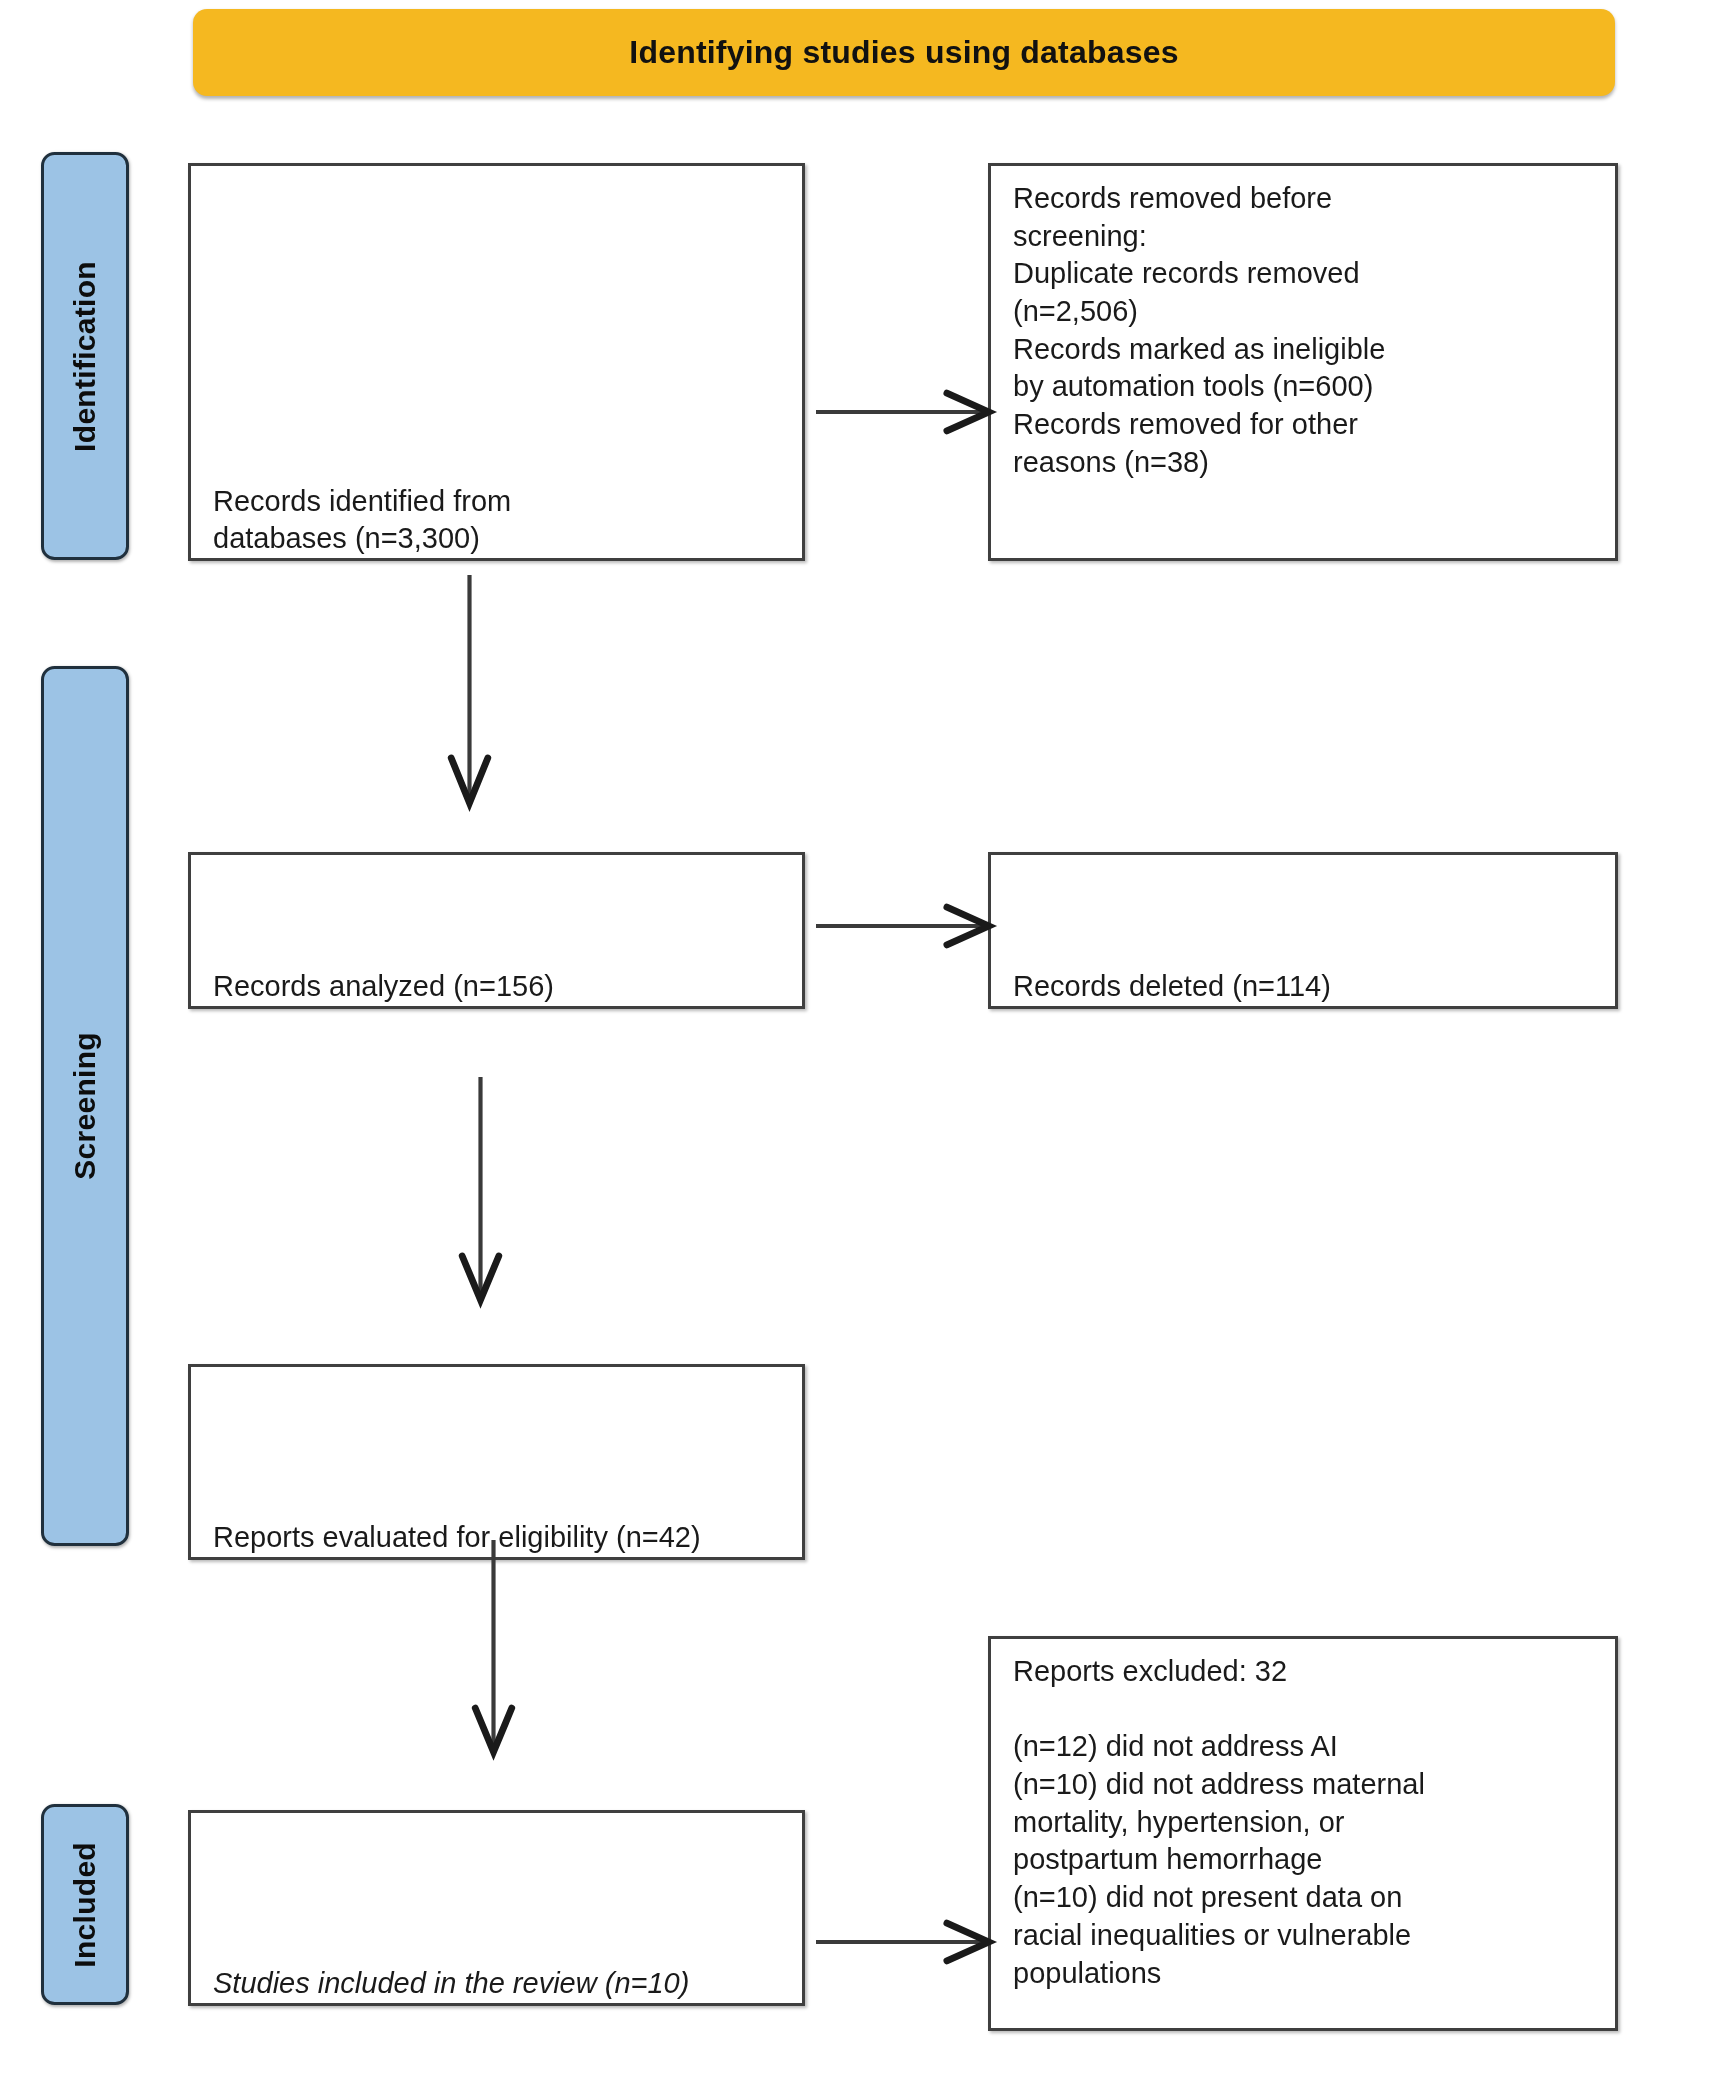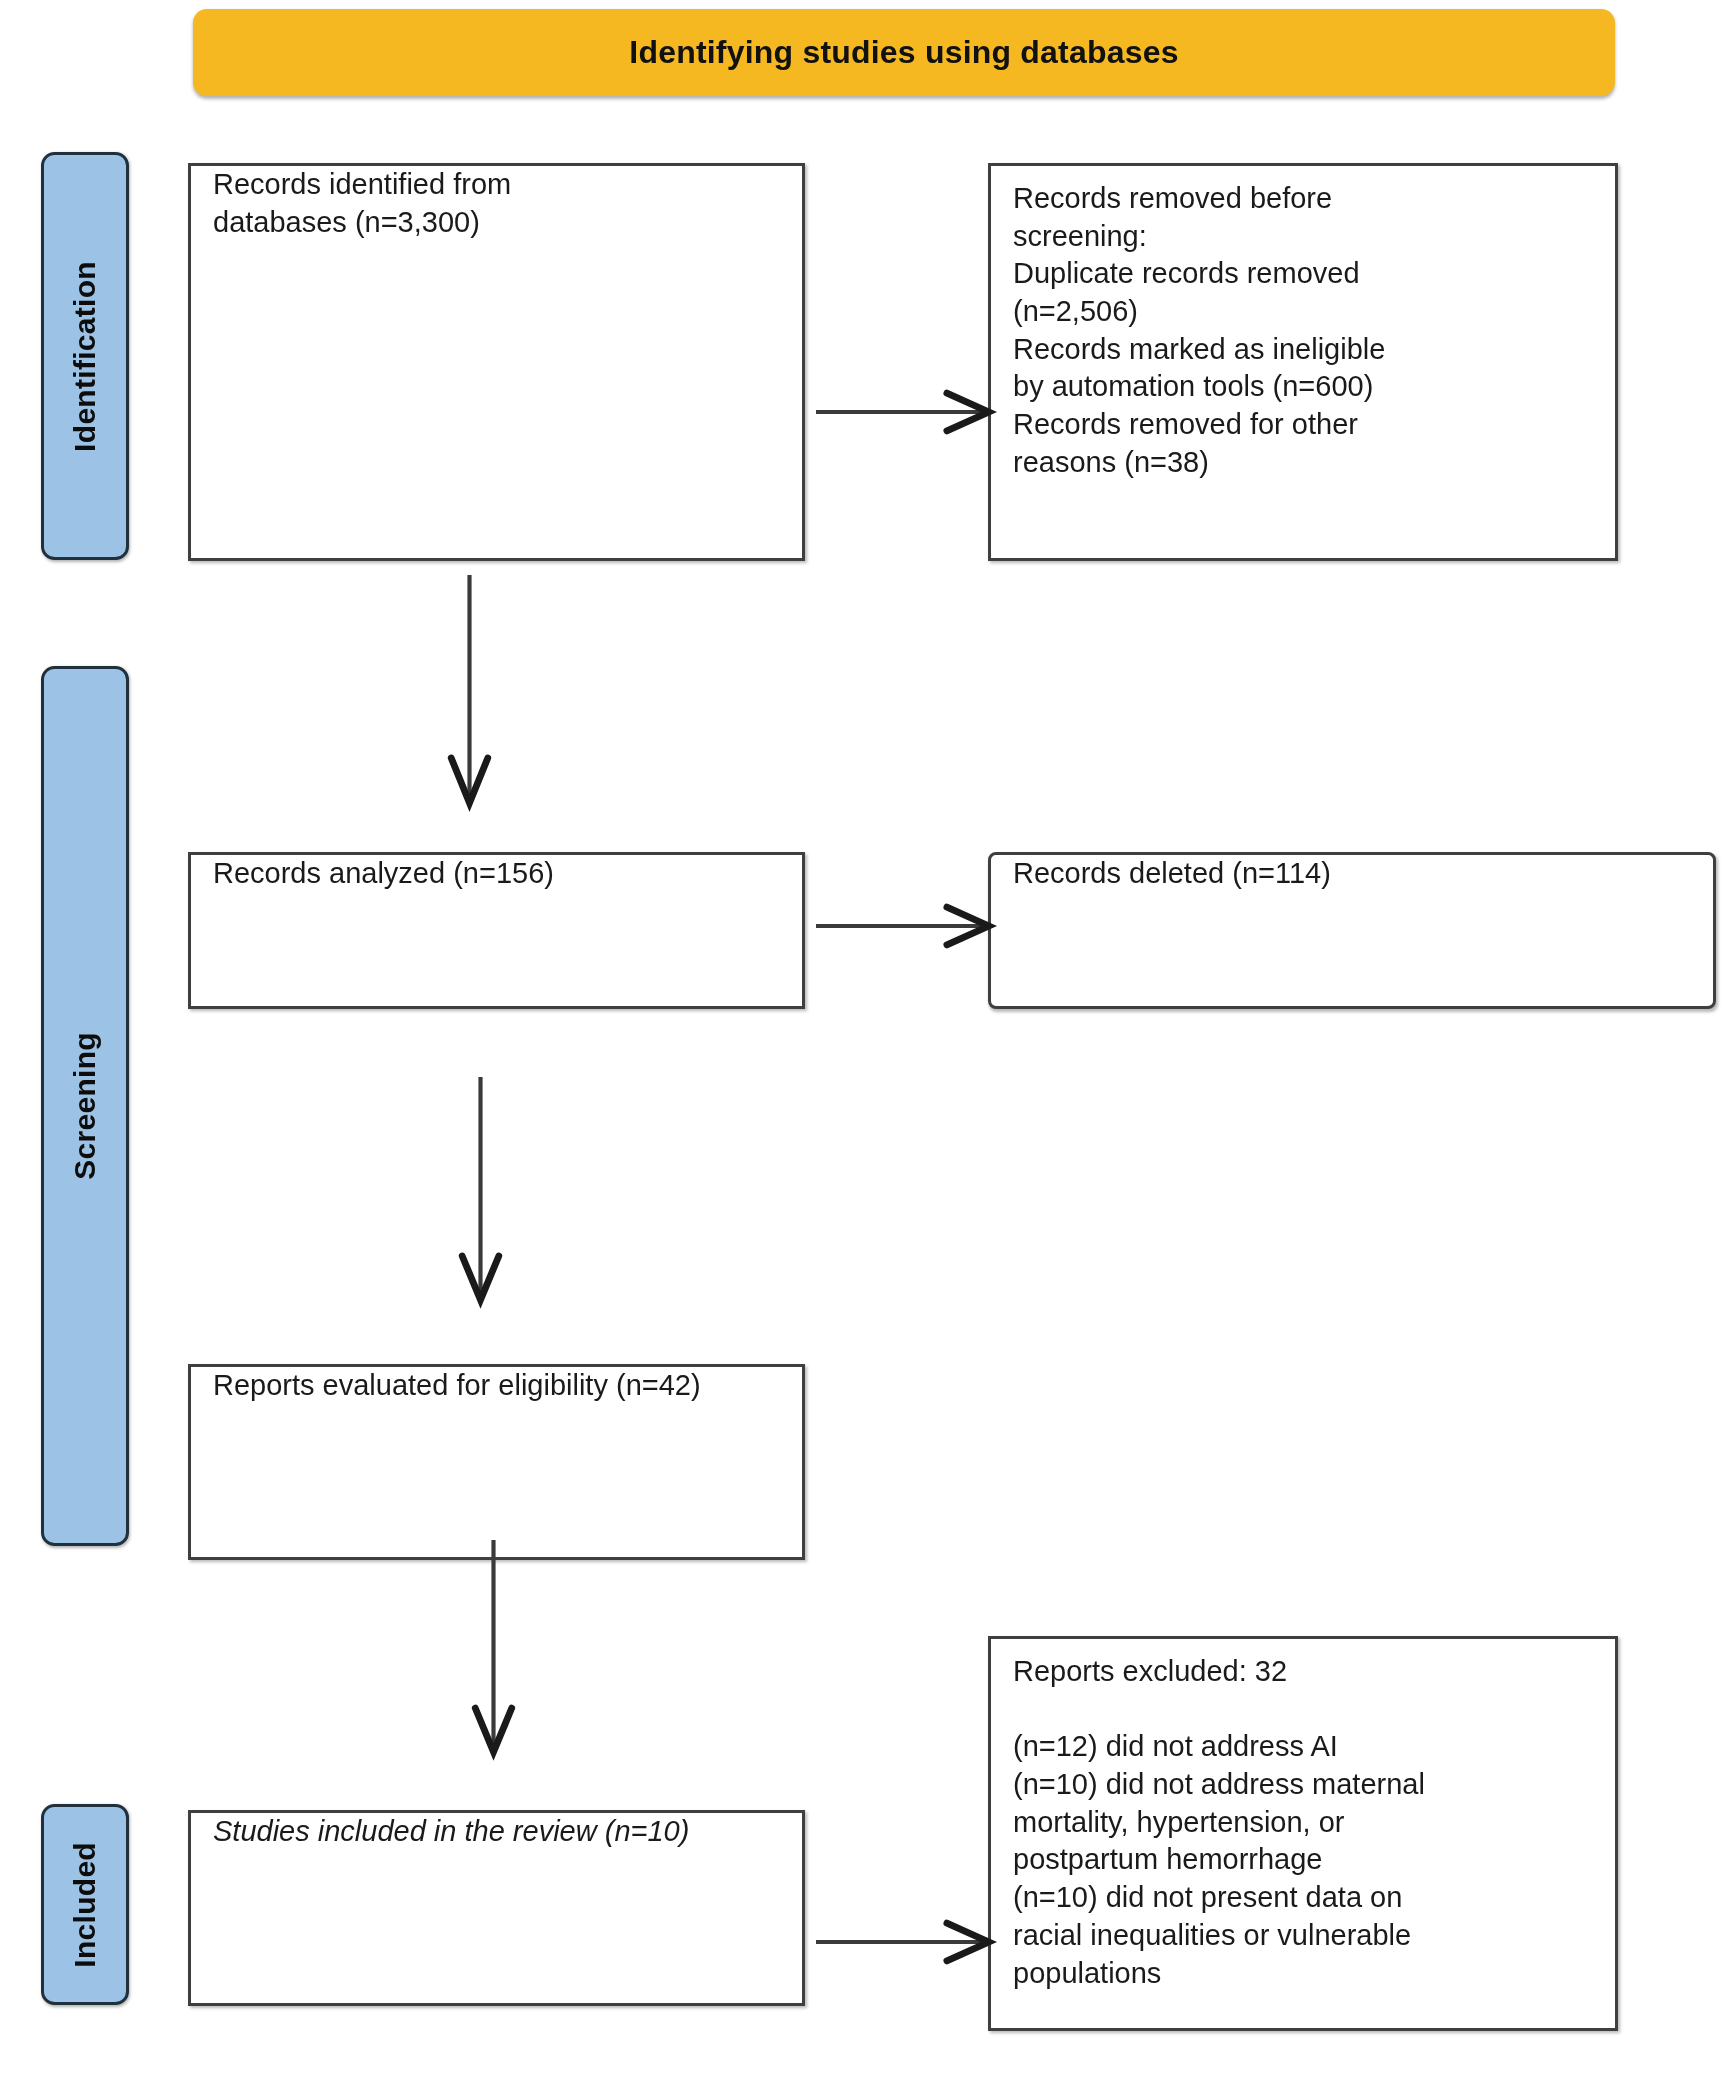--- a/index.html
+++ b/index.html
@@ -59,36 +59,36 @@
 
   
   .box{
     position:absolute;
     background:#ffffff;
     border:3.1px solid #3f3f3f;
     box-sizing:border-box;
     box-shadow:1.6px 2.1px 3.1px rgba(0,0,0,.28);
     display:flex;
     flex-direction:column;
-    justify-content:flex-start;
+    justify-content:flex-end;
   }
   .box-text{
     font-size:29px;
     line-height:1.30;
     color:#1a1a1a;
     padding:0 22px;
     white-space:pre-line;
   }
   .box.top-align{ justify-content:flex-start; }
   .box.top-align .box-text{ padding-top:14px; }
 
   #box-identified      { left:188px;  top:163px;  width:617px; height:398px; }
   #box-removed         { left:988px; top:163px;  width:630px; height:398px; }
   #box-analyzed        { left:188px;  top:852px; width:617px; height:157px; }
-  #box-deleted         { left:988px; top:852px; width:728px; height:157px;border-radius:8px; }
+  #box-deleted         { left:988px; top:852px; width:630px; height:157px; }
   #box-evaluated       { left:188px;  top:1364px; width:617px; height:196px; }
   #box-excluded        { left:988px; top:1636px; width:630px; height:395px; }
   #box-included        { left:188px;  top:1810px; width:617px; height:196px;font-style:italic; }
 
   
   .arrow-h{ position:absolute; }
   .arrow-v{ position:absolute; }
   .arrow-h svg, .arrow-v svg{ display:block; overflow:visible; }
 
   #arrow-identified-removed { left:816px; top:391px;  width:178px; height:42px; }

